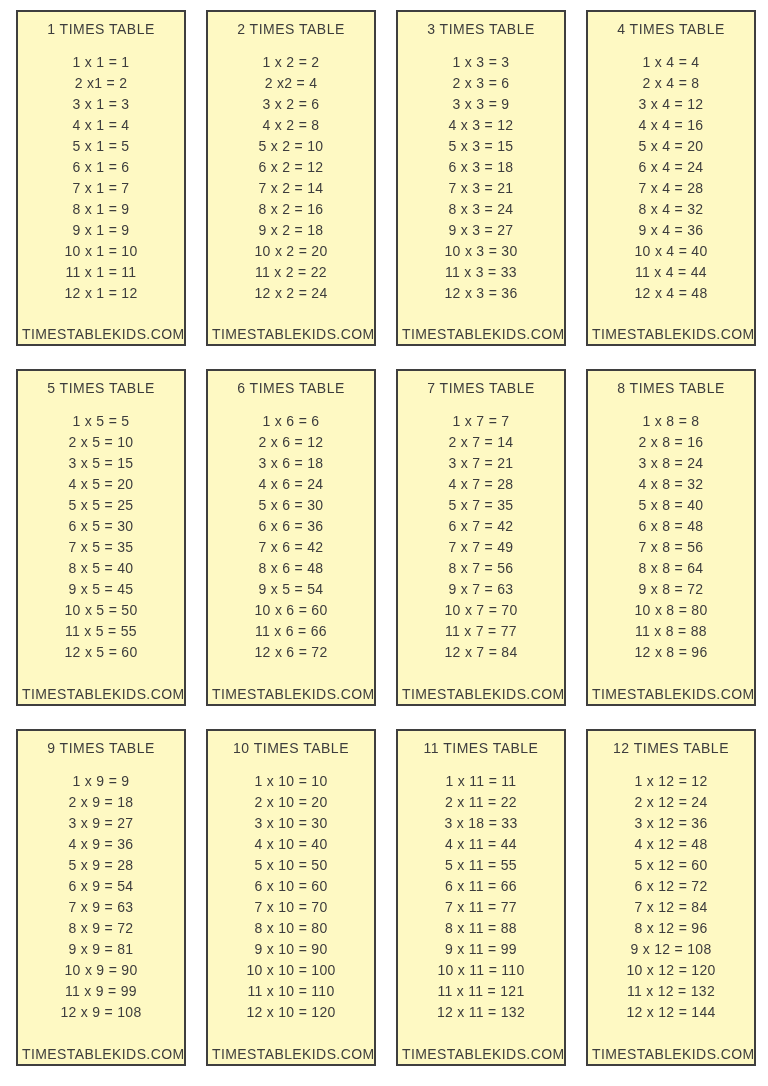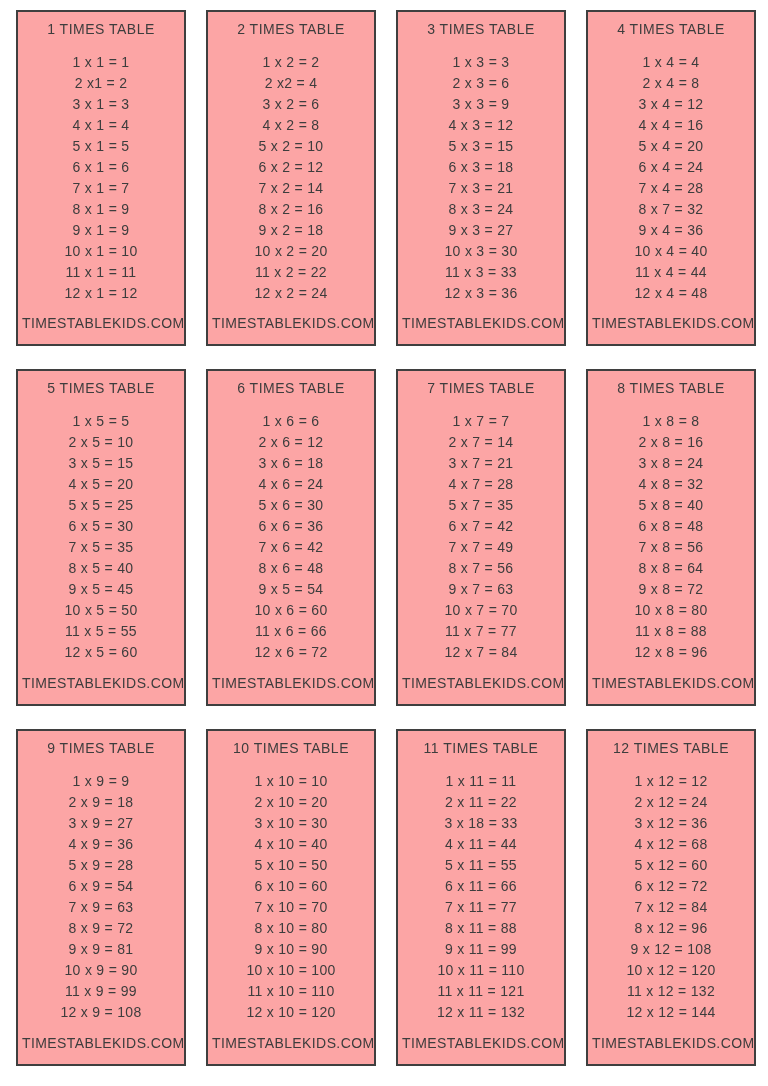--- a/index.html
+++ b/index.html
@@ -21,21 +21,21 @@
     padding: 10px 12px 20px 16px;
     display: grid;
     grid-template-columns: repeat(4, 170px);
     grid-template-rows: 336px 337px 337px;
     column-gap: 20px;
     row-gap: 23px;
   }
   .card {
     box-sizing: border-box;
     border: 2px solid #3f3f3f;
-    background: #fca5a5;
+    background: #fef9c3;
     position: relative;
     display: flex;
     flex-direction: column;
     align-items: center;
     overflow: hidden;
   }
   .title {
     margin: 9px 0 0 0;
     font-size: 14px;
     font-weight: 400;
@@ -50,21 +50,21 @@
   .eq {
     font-size: 14px;
     line-height: 21px;
     letter-spacing: 0.3px;
     color: #3d3d3d;
     white-space: nowrap;
   }
   .footer {
     position: absolute;
     left: 4px;
-    bottom: 13px;
+    bottom: 2px;
     font-size: 14px;
     letter-spacing: 0.4px;
     color: #3d3d3d;
     white-space: nowrap;
   }
 </style>
 </head>
 <body>
 
 <div class="grid" id="grid">
@@ -128,21 +128,21 @@
   <section class="card">
     <h2 class="title">4 TIMES TABLE</h2>
     <div class="rows">
         <div class="eq">1 x 4 = 4</div>
         <div class="eq">2 x 4 = 8</div>
         <div class="eq">3 x 4 = 12</div>
         <div class="eq">4 x 4 = 16</div>
         <div class="eq">5 x 4 = 20</div>
         <div class="eq">6 x 4 = 24</div>
         <div class="eq">7 x 4 = 28</div>
-        <div class="eq">8 x 7 = 32</div>
+        <div class="eq">8 x 4 = 32</div>
         <div class="eq">9 x 4 = 36</div>
         <div class="eq">10 x 4 = 40</div>
         <div class="eq">11 x 4 = 44</div>
         <div class="eq">12 x 4 = 48</div>
       </div>
     <div class="footer">TIMESTABLEKIDS.COM</div>
   </section>
 
   <section class="card">
     <h2 class="title">5 TIMES TABLE</h2>
@@ -276,21 +276,21 @@
       </div>
     <div class="footer">TIMESTABLEKIDS.COM</div>
   </section>
 
   <section class="card">
     <h2 class="title">12 TIMES TABLE</h2>
     <div class="rows">
         <div class="eq">1 x 12 = 12</div>
         <div class="eq">2 x 12 = 24</div>
         <div class="eq">3 x 12 = 36</div>
-        <div class="eq">4 x 12 = 68</div>
+        <div class="eq">4 x 12 = 48</div>
         <div class="eq">5 x 12 = 60</div>
         <div class="eq">6 x 12 = 72</div>
         <div class="eq">7 x 12 = 84</div>
         <div class="eq">8 x 12 = 96</div>
         <div class="eq">9 x 12 = 108</div>
         <div class="eq">10 x 12 = 120</div>
         <div class="eq">11 x 12 = 132</div>
         <div class="eq">12 x 12 = 144</div>
       </div>
     <div class="footer">TIMESTABLEKIDS.COM</div>

